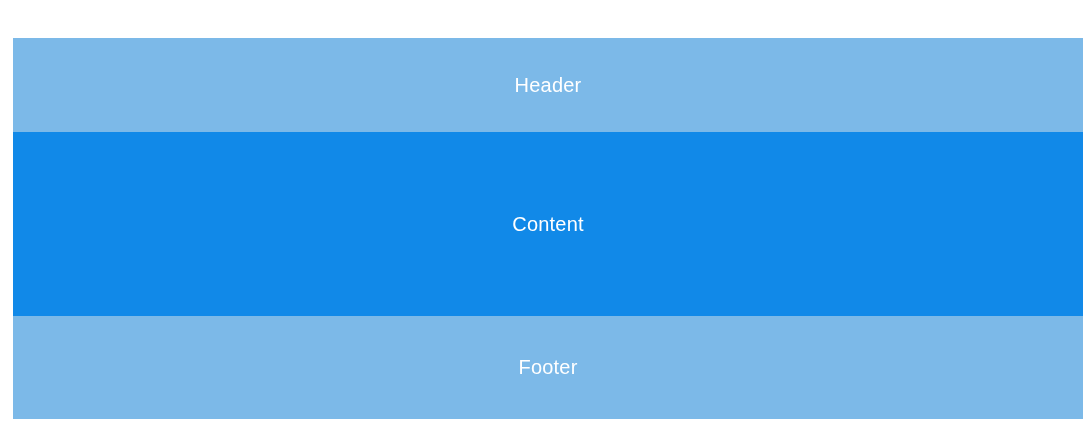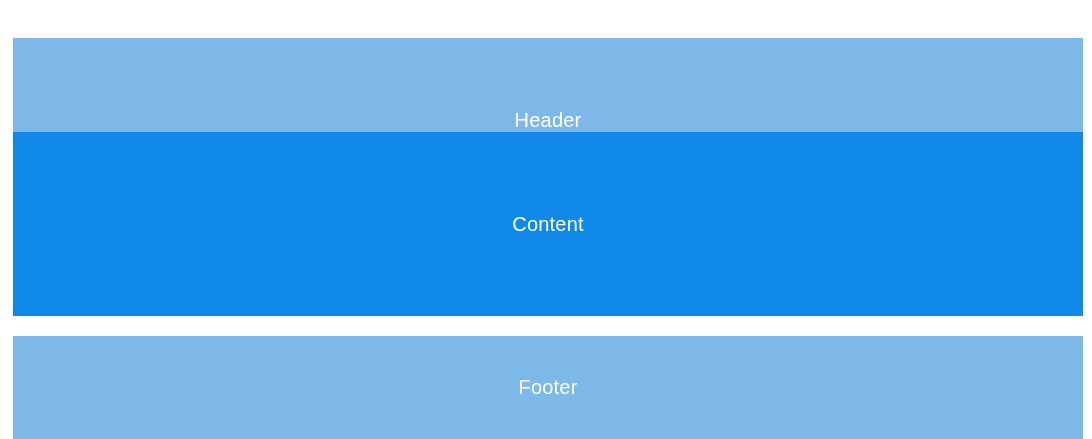--- a/index.html
+++ b/index.html
@@ -31,29 +31,29 @@
   }
   .region .region-label {
     color: #ffffff;
     font-size: 20px;
     font-weight: 400;
     letter-spacing: 0.2px;
     user-select: none;
   }
   .region-header { height: 94px; flex: 0 0 94px; }
   .region-content { height: 184px; flex: 0 0 184px; }
-  .region-footer { height: 103px; flex: 0 0 103px; margin-top: 20px; }
+  .region-footer { height: 103px; flex: 0 0 103px; }
 </style>
 </head>
 <body>
 
 <div class="canvas">
   <div class="panel-container">
 
-    <div class="region region-header" style="background-color: rgb(124, 185, 232); align-items: flex-end;">
+    <div class="region region-header" style="background-color: rgb(124, 185, 232);">
       <span class="region-label" style="color: rgb(255, 255, 255);">Header</span>
     </div>
 
     <div class="region region-content" style="background-color: rgb(17, 137, 232); text-align: right;">
       <span class="region-label" style="color: rgb(255, 255, 255);">Content</span>
     </div>
 
     <div class="region region-footer" style="background-color: rgb(124, 185, 232);">
       <span class="region-label" style="color: rgb(255, 255, 255);">Footer</span>
     </div>

